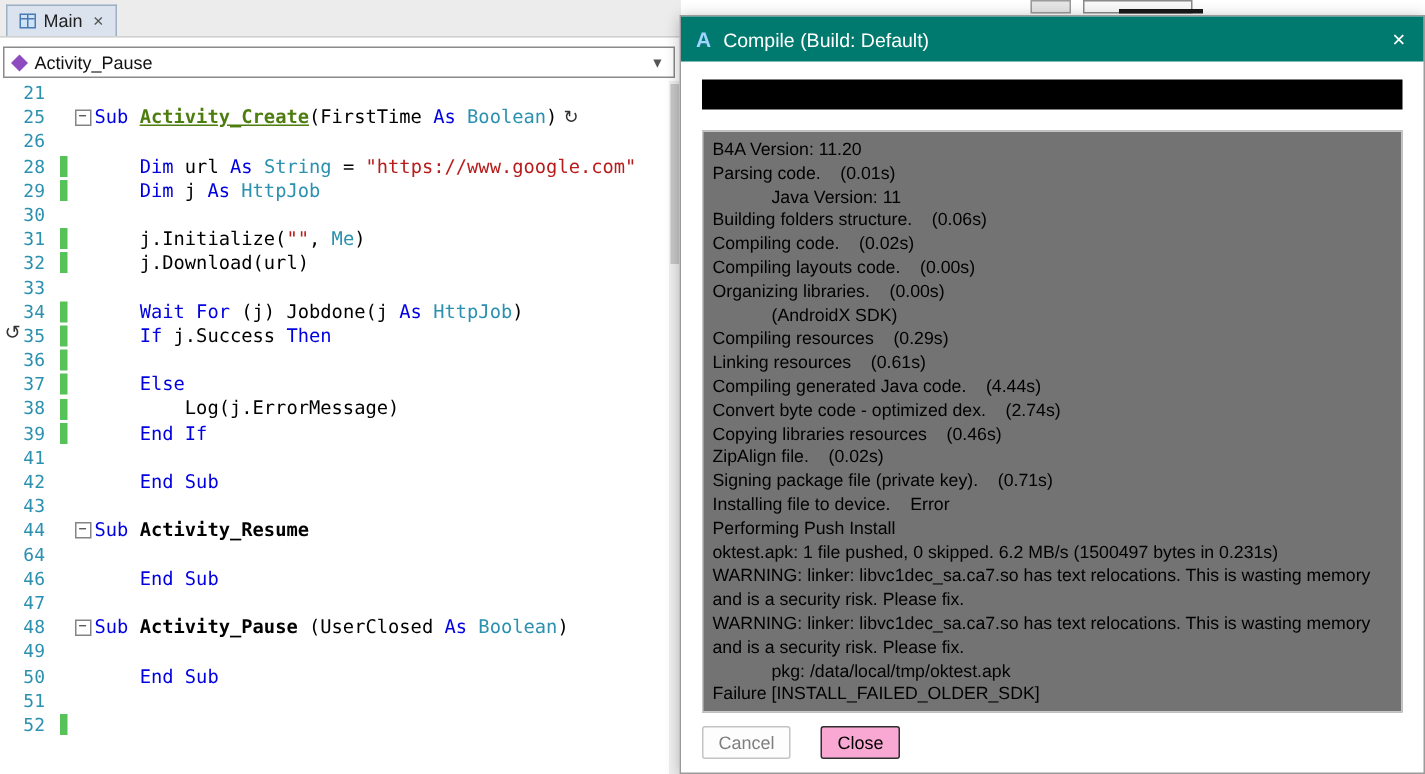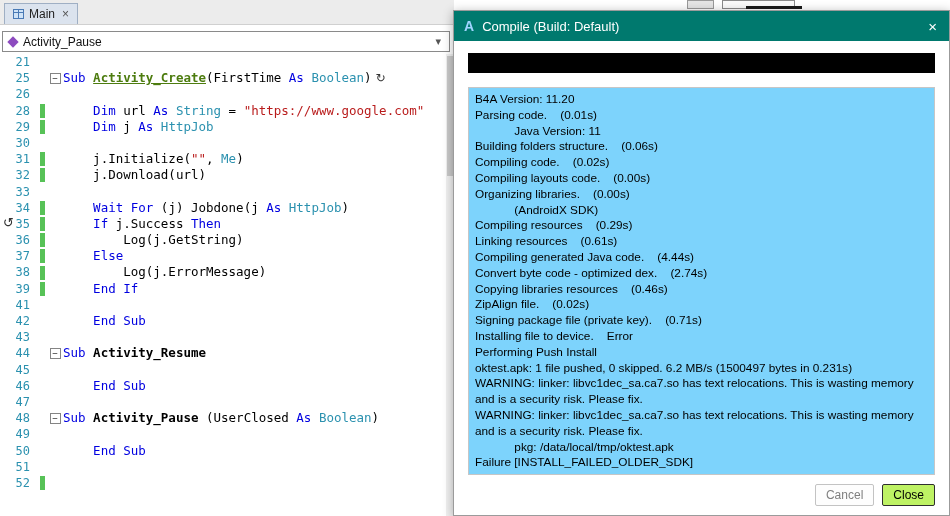--- a/index.html
+++ b/index.html
@@ -61,29 +61,29 @@
             background: #fff; border: 1px solid #9b9b9b; box-shadow: 0 2px 10px rgba(0,0,0,0.3); }
   .titlebar { height: 30px; background: #00796e; color: #fff; display: flex; align-items: center;
               gap: 8px; padding: 0 10px; }
   .logo { color: #9fd4ff; font-weight: bold; font-size: 14px; }
   .title { font-size: 13px; }
   .dlg-close { margin-left: auto; font-size: 15px; color: #fff; cursor: default; padding: 0 2px; }
 
   .progress { margin: 12px 14px 0; height: 20px; background: #000; }
   .progress-fill { width: 100%; height: 100%; background: #000; }
 
-  .log { margin: 14px 14px 0; height: 388px; border: 1px solid #c6c6c6; background: #7dd3fc;
+  .log { margin: 14px 14px 0; height: 388px; border: 1px solid #c6c6c6; background: #737373;
          padding: 4px 6px; font-size: 11.8px; line-height: 15.8px; color: #000; overflow: hidden; }
   .log-line { white-space: pre-wrap; }
 
-  .btnrow { display: flex; justify-content: flex-end; gap: 8px; padding: 9px 14px 0; }
+  .btnrow { display: flex; gap: 20px; padding: 9px 14px 0; }
   .btn { height: 22px; min-width: 52px; font-size: 12px; font-family: "Liberation Sans", sans-serif;
          border-radius: 2px; padding: 0 10px; }
   .btn.cancel { background: #fdfdfd; border: 1px solid #c3c3c3; color: #7f7f7f; }
-  .btn.close  { background: #bef264; border: 1px solid #2f2f2f; color: #000; }
+  .btn.close  { background: #f9a8d4; border: 1px solid #2f2f2f; color: #000; }
 </style>
 </head>
 <body>
 
 <div class="screen">
 
   <div class="editor">
     <div class="tabbar">
       <div class="tab">
         <span class="tab-icon"></span>
@@ -103,29 +103,29 @@
         <div class="code-line"><span class="ln">25</span><span class="chg"></span><span class="foldcol"><span class="foldbox">−</span></span><span class="codetext"><span class="tk-kw">Sub </span><span class="tk-subu">Activity_Create</span><span class="tk-pl">(FirstTime </span><span class="tk-kw">As</span><span class="tk-pl"> </span><span class="tk-ty">Boolean</span><span class="tk-pl">)</span><span class="inline-icon">↻</span></span></div>
         <div class="code-line"><span class="ln">26</span><span class="chg"></span><span class="foldcol"></span><span class="codetext"></span></div>
         <div class="code-line"><span class="ln">28</span><span class="chg on"></span><span class="foldcol"></span><span class="codetext"><span class="tk-pl">    </span><span class="tk-kw">Dim</span><span class="tk-pl"> url </span><span class="tk-kw">As</span><span class="tk-pl"> </span><span class="tk-ty">String</span><span class="tk-pl"> = </span><span class="tk-str">"https://www.google.com"</span></span></div>
         <div class="code-line"><span class="ln">29</span><span class="chg on"></span><span class="foldcol"></span><span class="codetext"><span class="tk-pl">    </span><span class="tk-kw">Dim</span><span class="tk-pl"> j </span><span class="tk-kw">As</span><span class="tk-pl"> </span><span class="tk-ty">HttpJob</span></span></div>
         <div class="code-line"><span class="ln">30</span><span class="chg"></span><span class="foldcol"></span><span class="codetext"></span></div>
         <div class="code-line"><span class="ln">31</span><span class="chg on"></span><span class="foldcol"></span><span class="codetext"><span class="tk-pl">    j.Initialize(</span><span class="tk-str">""</span><span class="tk-pl">, </span><span class="tk-ty">Me</span><span class="tk-pl">)</span></span></div>
         <div class="code-line"><span class="ln">32</span><span class="chg on"></span><span class="foldcol"></span><span class="codetext"><span class="tk-pl">    j.Download(url)</span></span></div>
         <div class="code-line"><span class="ln">33</span><span class="chg"></span><span class="foldcol"></span><span class="codetext"></span></div>
         <div class="code-line"><span class="ln">34</span><span class="chg on"></span><span class="foldcol"></span><span class="codetext"><span class="tk-pl">    </span><span class="tk-kw">Wait For</span><span class="tk-pl"> (j) Jobdone(j </span><span class="tk-kw">As</span><span class="tk-pl"> </span><span class="tk-ty">HttpJob</span><span class="tk-pl">)</span></span></div>
         <div class="code-line"><span class="ln">35</span><span class="chg on"></span><span class="foldcol"></span><span class="codetext"><span class="tk-pl">    </span><span class="tk-kw">If</span><span class="tk-pl"> j.Success </span><span class="tk-kw">Then</span></span></div>
-        <div class="code-line"><span class="ln">36</span><span class="chg on"></span><span class="foldcol"></span><span class="codetext"><span class="tk-pl">        Log(j.GetString)</span></span></div>
+        <div class="code-line"><span class="ln">36</span><span class="chg on"></span><span class="foldcol"></span></div>
         <div class="code-line"><span class="ln">37</span><span class="chg on"></span><span class="foldcol"></span><span class="codetext"><span class="tk-pl">    </span><span class="tk-kw">Else</span></span></div>
         <div class="code-line"><span class="ln">38</span><span class="chg on"></span><span class="foldcol"></span><span class="codetext"><span class="tk-pl">        Log(j.ErrorMessage)</span></span></div>
         <div class="code-line"><span class="ln">39</span><span class="chg on"></span><span class="foldcol"></span><span class="codetext"><span class="tk-pl">    </span><span class="tk-kw">End If</span></span></div>
         <div class="code-line"><span class="ln">41</span><span class="chg"></span><span class="foldcol"></span><span class="codetext"></span></div>
         <div class="code-line"><span class="ln">42</span><span class="chg"></span><span class="foldcol"></span><span class="codetext"><span class="tk-pl">    </span><span class="tk-kw">End Sub</span></span></div>
         <div class="code-line"><span class="ln">43</span><span class="chg"></span><span class="foldcol"></span><span class="codetext"></span></div>
         <div class="code-line"><span class="ln">44</span><span class="chg"></span><span class="foldcol"><span class="foldbox">−</span></span><span class="codetext"><span class="tk-kw">Sub </span><span class="tk-sub">Activity_Resume</span></span></div>
-        <div class="code-line"><span class="ln">45</span><span class="chg"></span><span class="foldcol"></span><span class="codetext"></span></div>
+        <div class="code-line"><span class="ln">64</span><span class="chg"></span><span class="foldcol"></span><span class="codetext"></span></div>
         <div class="code-line"><span class="ln">46</span><span class="chg"></span><span class="foldcol"></span><span class="codetext"><span class="tk-pl">    </span><span class="tk-kw">End Sub</span></span></div>
         <div class="code-line"><span class="ln">47</span><span class="chg"></span><span class="foldcol"></span><span class="codetext"></span></div>
         <div class="code-line"><span class="ln">48</span><span class="chg"></span><span class="foldcol"><span class="foldbox">−</span></span><span class="codetext"><span class="tk-kw">Sub </span><span class="tk-sub">Activity_Pause </span><span class="tk-pl">(UserClosed </span><span class="tk-kw">As</span><span class="tk-pl"> </span><span class="tk-ty">Boolean</span><span class="tk-pl">)</span></span></div>
         <div class="code-line"><span class="ln">49</span><span class="chg"></span><span class="foldcol"></span><span class="codetext"></span></div>
         <div class="code-line"><span class="ln">50</span><span class="chg"></span><span class="foldcol"></span><span class="codetext"><span class="tk-pl">    </span><span class="tk-kw">End Sub</span></span></div>
         <div class="code-line"><span class="ln">51</span><span class="chg"></span><span class="foldcol"></span><span class="codetext"></span></div>
         <div class="code-line"><span class="ln">52</span><span class="chg on"></span><span class="foldcol"></span><span class="codetext"></span></div>
       </div>
 
     <div class="margin-icon">↺</div>

